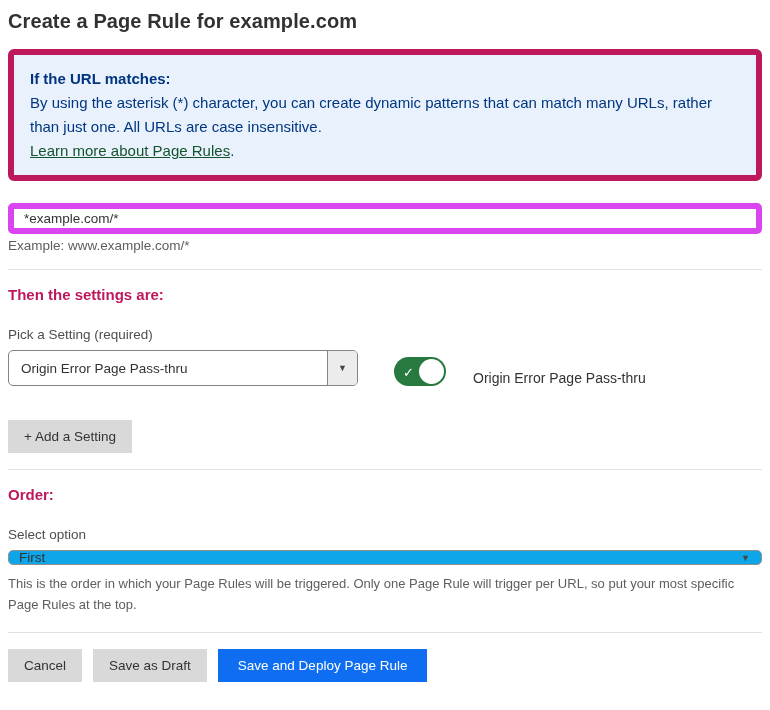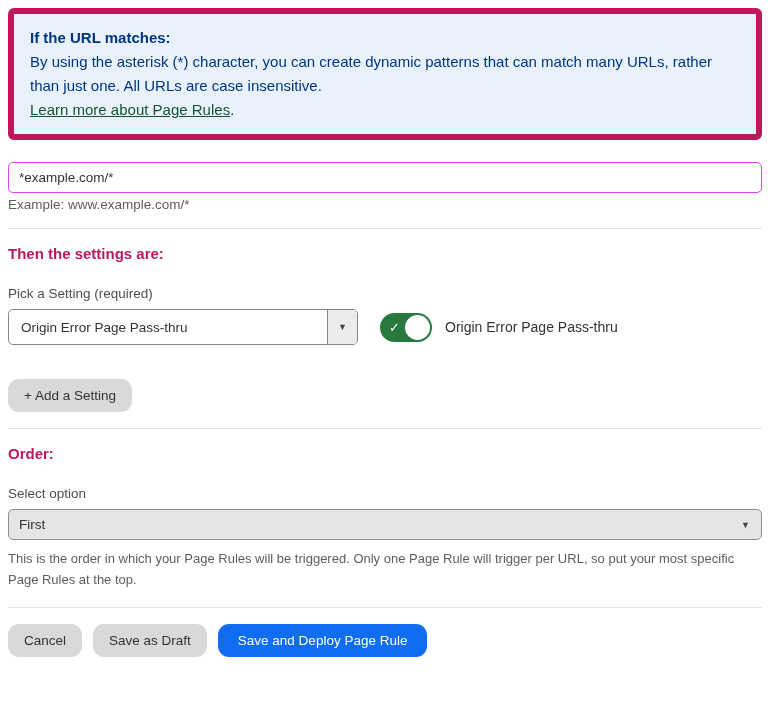--- a/index.html
+++ b/index.html
@@ -49,21 +49,21 @@
 
   .field-label {
     display: block;
     font-size: 13.5px;
     color: #4e4e4e;
     margin-bottom: 8px;
   }
   .text-input {
     width: 100%;
     height: 31px;
-    border: 1px solid #d946ef;
+    border: 6px solid #d946ef;
     border-radius: 5px;
     padding: 0 10px;
     font-size: 13.5px;
     font-family: "Liberation Sans", sans-serif;
     color: #333333;
     background: #ffffff;
     outline: none;
   }
   .helper-text {
     font-size: 13.5px;
@@ -76,22 +76,23 @@
     margin: 16px 0;
   }
   h2.section-heading {
     font-size: 15px;
     font-weight: 700;
     color: #be185d;
     margin: 6px 0 24px 0;
   }
   .setting-row {
     display: flex;
-    align-items: center;
+    align-items: flex-end;
     margin-bottom: 34px;
+    gap: 14px;
   }
   .setting-picker {
     display: flex;
     align-items: stretch;
     width: 350px;
     height: 36px;
     border: 1px solid #848484;
     border-radius: 5px;
     overflow: hidden;
     background: #ffffff;
@@ -147,40 +148,40 @@
     background: #ffffff;
   }
   .toggle-text {
     font-size: 14px;
     color: #333333;
     margin-left: 13px;
   }
   .btn {
     display: inline-block;
     border: none;
-    border-radius: 11px;
+    border-radius: 0;
     font-family: "Liberation Sans", sans-serif;
     font-size: 13.5px;
     padding: 9px 16px;
     cursor: pointer;
     color: #333333;
     background: #d9d9d9;
   }
   .btn-primary {
     background: #0f6df2;
     color: #ffffff;
     padding: 9px 20px;
   }
   .select-box {
     position: relative;
     width: 100%;
-    height: 31px;
+    height: 15px;
     border: 1px solid #8f8f8f;
     border-radius: 5px;
-    background: #e5e5e5;
+    background: #0ea5e9;
     display: flex;
     align-items: center;
     padding: 0 28px 0 10px;
     font-size: 13.5px;
     color: #333333;
     cursor: pointer;
   }
   .select-box .chevron {
     position: absolute;
     right: 11px;
@@ -199,20 +200,21 @@
     align-items: center;
     gap: 11px;
     margin-top: 16px;
   }
 </style>
 </head>
 <body>
 
 <div class="page">
 
+  <h1 class="page-title">Create a Page Rule for example.com</h1>
 
   <div class="info-box">
     <span class="info-heading">If the URL matches:</span>
     <span class="info-body">By using the asterisk (*) character, you can create dynamic patterns that can match many URLs, rather than just one. All URLs are case insensitive.</span>
     <span>
       <a class="info-link">Learn more about Page Rules</a><span class="info-link-suffix">.</span>
     </span>
   </div>
 
   <div>

